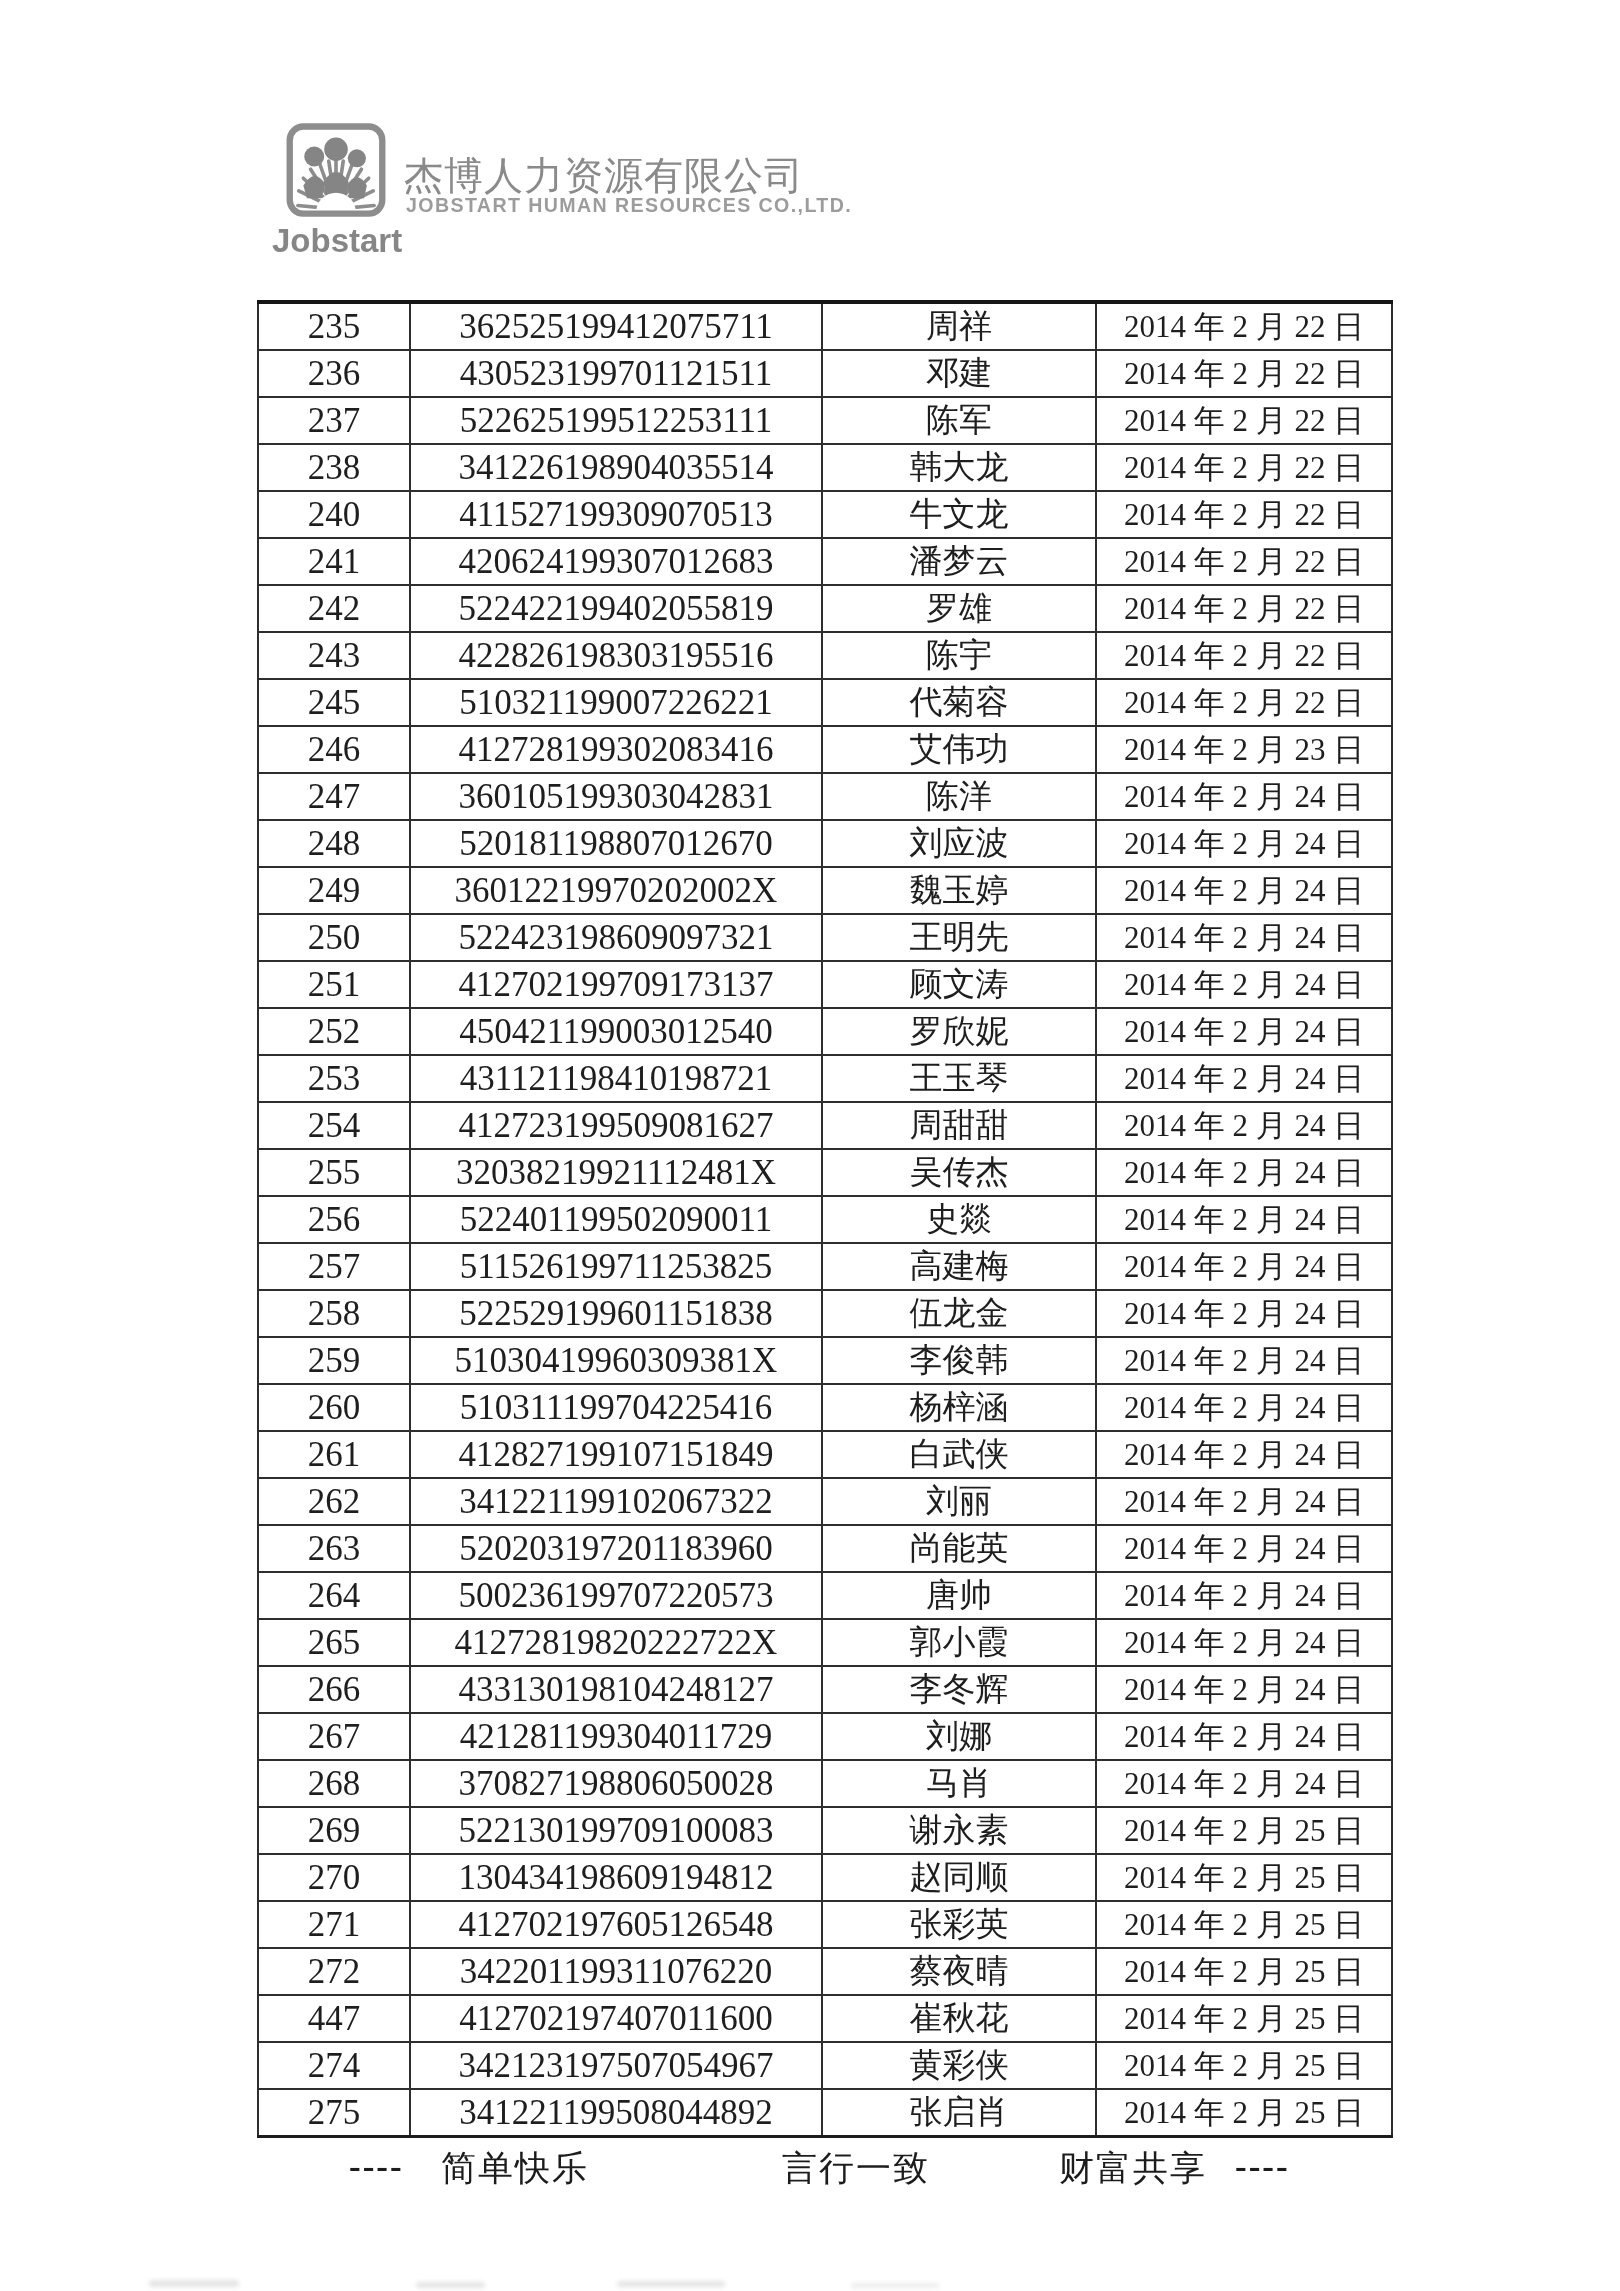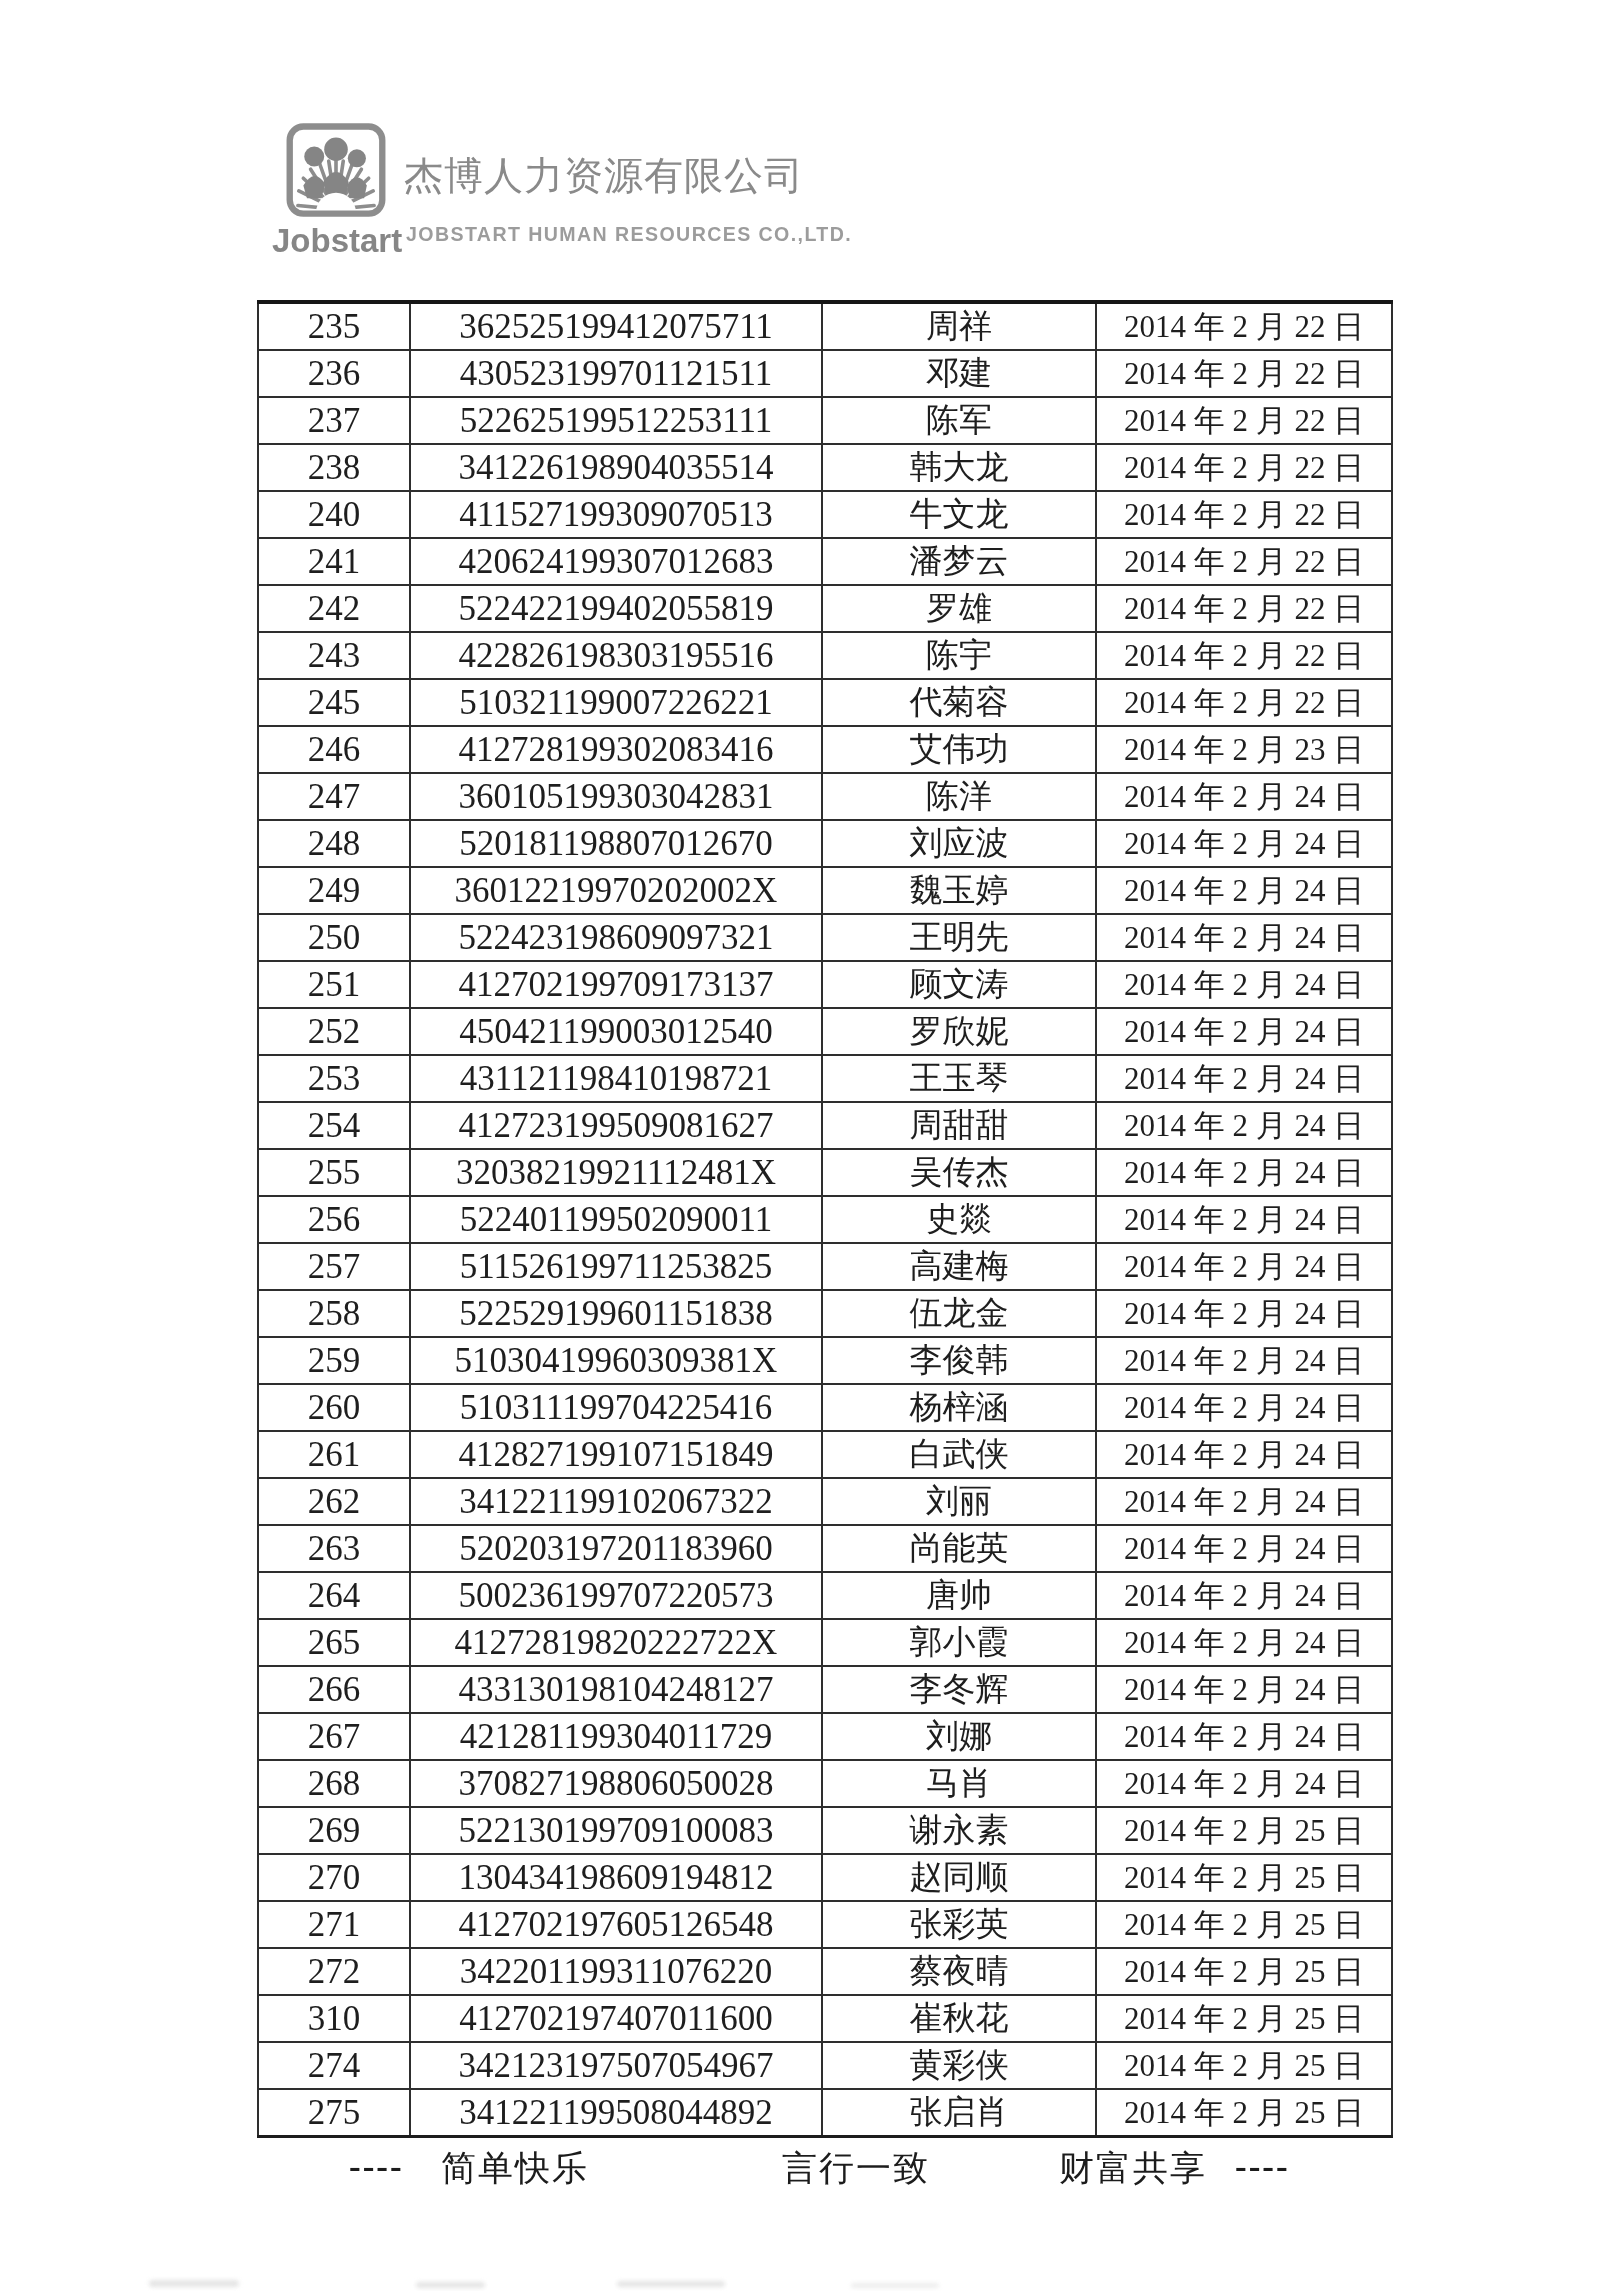--- a/index.html
+++ b/index.html
@@ -16,21 +16,21 @@
     font-weight:bold; font-size:33px; color:#868686; letter-spacing:0px; margin-top:2px;
   }
   .company-cn{
     position:absolute; left:404px; top:149px;
     font-family:Liberation Serif, serif;
     font-size:39px; color:#8a8a8a; letter-spacing:1px; font-weight:500;
   }
   .company-en{
     position:absolute; left:406px; top:194px;
     font-family:"Liberation Sans","DejaVu Sans",sans-serif;
-    font-size:19.6px; color:#9c9c9c; letter-spacing:1.4px; font-weight:bold;margin-top:29px;
+    font-size:19.6px; color:#9c9c9c; letter-spacing:1.4px; font-weight:bold;
   }
   
   .doc-table{
     position:absolute; left:257px; top:300px; width:1134px;
     border-collapse:collapse; table-layout:fixed;
     border-top:4.9px solid #161616; border-bottom:3.9px solid #1d1d1d;
     border-left:2px solid #2e2e2e; border-right:2px solid #2e2e2e;
   }
   .doc-table td{
     border:2px solid #2e2e2e; height:40px; padding:0;
@@ -318,21 +318,21 @@
           <td>张彩英</td>
           <td>2014 年 2 月 25 日</td>
         </tr>
         <tr>
           <td>272</td>
           <td>342201199311076220</td>
           <td>蔡夜晴</td>
           <td>2014 年 2 月 25 日</td>
         </tr>
         <tr>
-          <td>310</td>
+          <td>447</td>
           <td>412702197407011600</td>
           <td>崔秋花</td>
           <td>2014 年 2 月 25 日</td>
         </tr>
         <tr>
           <td>274</td>
           <td>342123197507054967</td>
           <td>黄彩侠</td>
           <td>2014 年 2 月 25 日</td>
         </tr>

